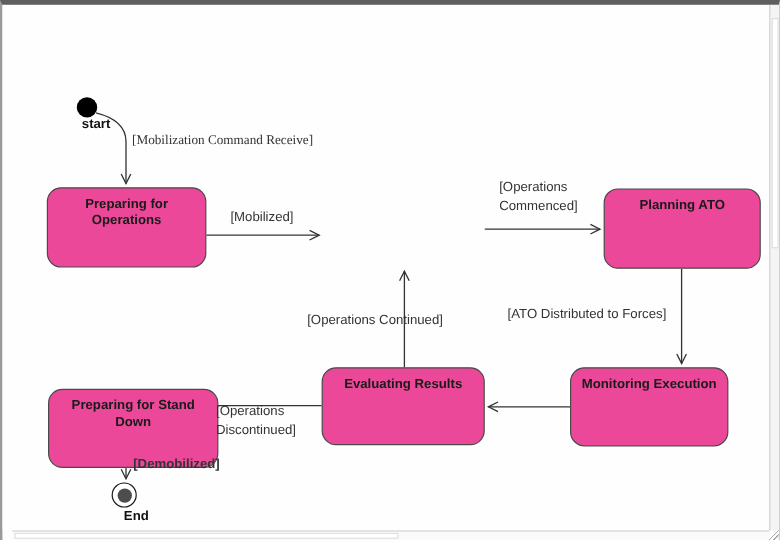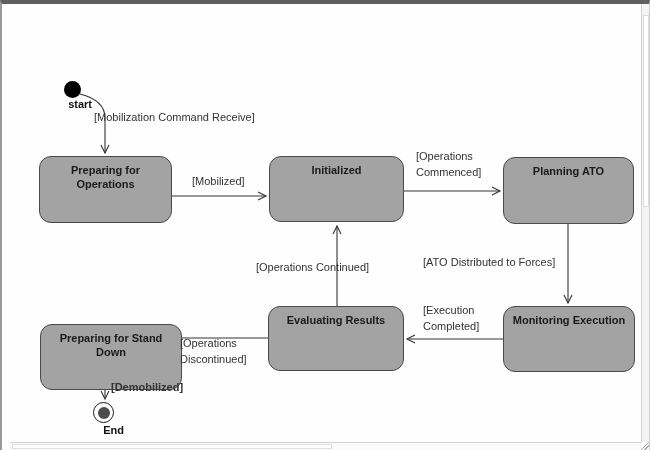--- a/index.html
+++ b/index.html
@@ -18,21 +18,21 @@
   .canvas {
     position: absolute; left: 0; top: 0;
     width: 642px; height: 438px;
     background: #fefefe;
   }
 
   .arrows-svg { position: absolute; left: 0; top: 0; pointer-events: none; }
 
   .state {
     position: absolute;
-    background: #a3a3a3;
+    background: #ec4899;
     border: 1px solid #4a4a4a;
     border-radius: 12px;
     display: flex;
     justify-content: center;
     padding-top: 6px;
     text-align: center;
     font-size: 11px;
     font-weight: bold;
     color: #1a1a1a;
     line-height: 1.3;
@@ -131,54 +131,50 @@
       </g>
     </svg>
 
     <div class="start-dot" style="left:62px; top:77px;"></div>
     <div class="marker-label" style="left:50px; top:94px; width:40px;">start</div>
 
     <div class="state" style="left:37px; top:152px; width:133px; height:67px;">
       <div class="lbl" style="max-width:110px;">Preparing for Operations</div>
     </div>
 
-    <div class="state" style="left:267px; top:152px; width:135px; height:66px;">
-      <div class="lbl">Initialized</div>
-    </div>
 
     <div class="state" style="left:501px; top:153px; width:131px; height:67px;text-align:center;">
       <div class="lbl">Planning ATO</div>
     </div>
 
-    <div class="state" style="left:501px; top:302px; width:132px; height:66px;">
+    <div class="state" style="left:473px; top:302px; width:132px; height:66px;">
       <div class="lbl" style="padding:0 2px;">Monitoring Execution</div>
     </div>
 
     <div class="state" style="left:266px; top:302px; width:136px; height:65px;">
       <div class="lbl">Evaluating Results</div>
     </div>
 
     <div class="state" style="left:38px; top:320px; width:142px; height:66px;">
       <div class="lbl" style="max-width:122px; padding:0 2px;">Preparing for Stand Down</div>
     </div>
 
     <div class="end-outer" style="left:91px; top:398px;">
       <div class="end-inner"></div>
     </div>
     <div class="marker-label" style="left:82px; top:420px; width:40px;">End</div>
 
-    <div class="tlabel" style="left:92px; top:106px;">[Mobilization Command Receive]</div>
+    <div class="tlabel" style="left:108px; top:106px;font-family:Liberation Serif, serif;">[Mobilization Command Receive]</div>
 
     <div class="tlabel" style="left:190px; top:170px;">[Mobilized]</div>
 
     <div class="tlabel wrap" style="left:414px; top:145px; width:82px;">[Operations Commenced]</div>
 
     <div class="tlabel" style="left:421px; top:251px;">[ATO Distributed to Forces]</div>
 
-    <div class="tlabel wrap" style="left:421px; top:299px; width:78px;">[Execution Completed]</div>
 
     <div class="tlabel" style="left:210px; top:256px;padding-left:44px;">[Operations Continued]</div>
 
     <div class="tlabel wrap" style="left:178px; top:300px; width:92px;margin-top:32px;">[Operations Discontinued]</div>
 
     <div class="tlabel" style="left:109px; top:376px;font-weight:bold;">[Demobilized]</div>
   </div>
 
   <div class="vscroll">
     <div class="thumb"></div>

